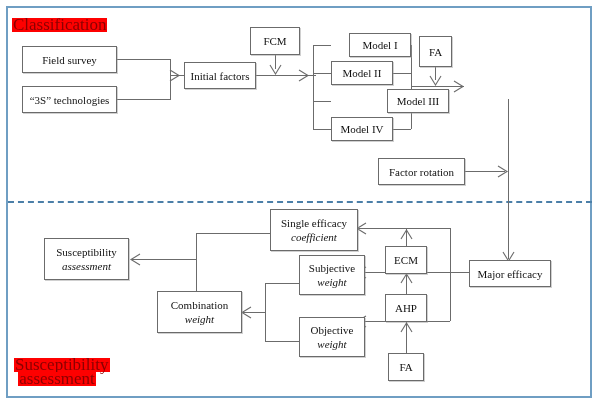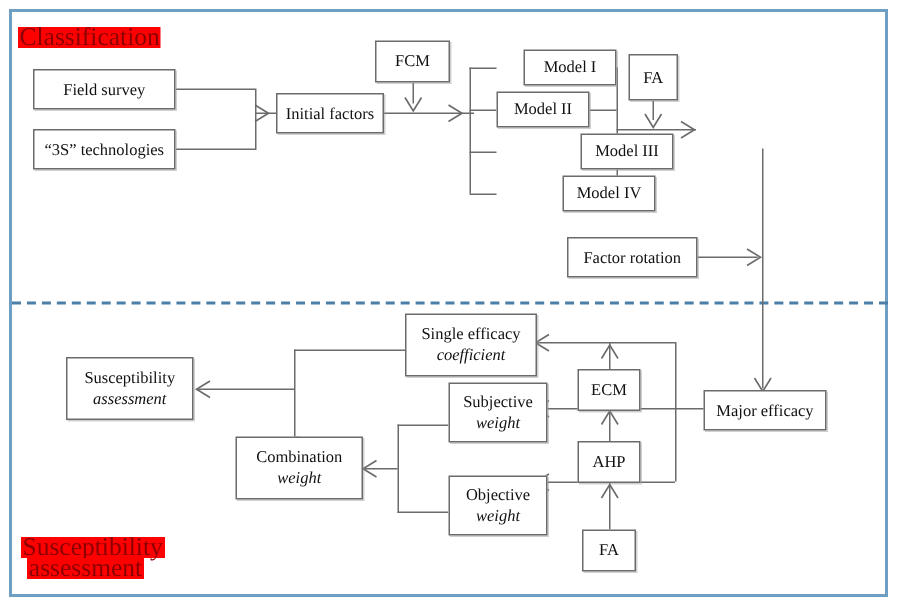--- a/index.html
+++ b/index.html
@@ -183,21 +183,21 @@
 
   <div class="node" style="left:349px; top:33px; width:62px; height:24px;">
     <span>Model I</span>
   </div>
   <div class="node" style="left:331px; top:61px; width:62px; height:24px;text-align:center;">
     <span>Model II</span>
   </div>
   <div class="node" style="left:343px; top:89px; width:62px; height:24px;margin-left:44px;">
     <span>Model III</span>
   </div>
-  <div class="node" style="left:331px; top:117px; width:62px; height:24px;margin-left:44px;">
+  <div class="node" style="left:331px; top:117px; width:62px; height:24px;">
     <span>Model IV</span>
   </div>
 
   <div class="node" style="left:419px; top:36px; width:33px; height:31px;">
     <span>FA</span>
   </div>
 
 
   <div class="node" style="left:378px; top:158px; width:87px; height:27px;">
     <span>Factor rotation</span>

